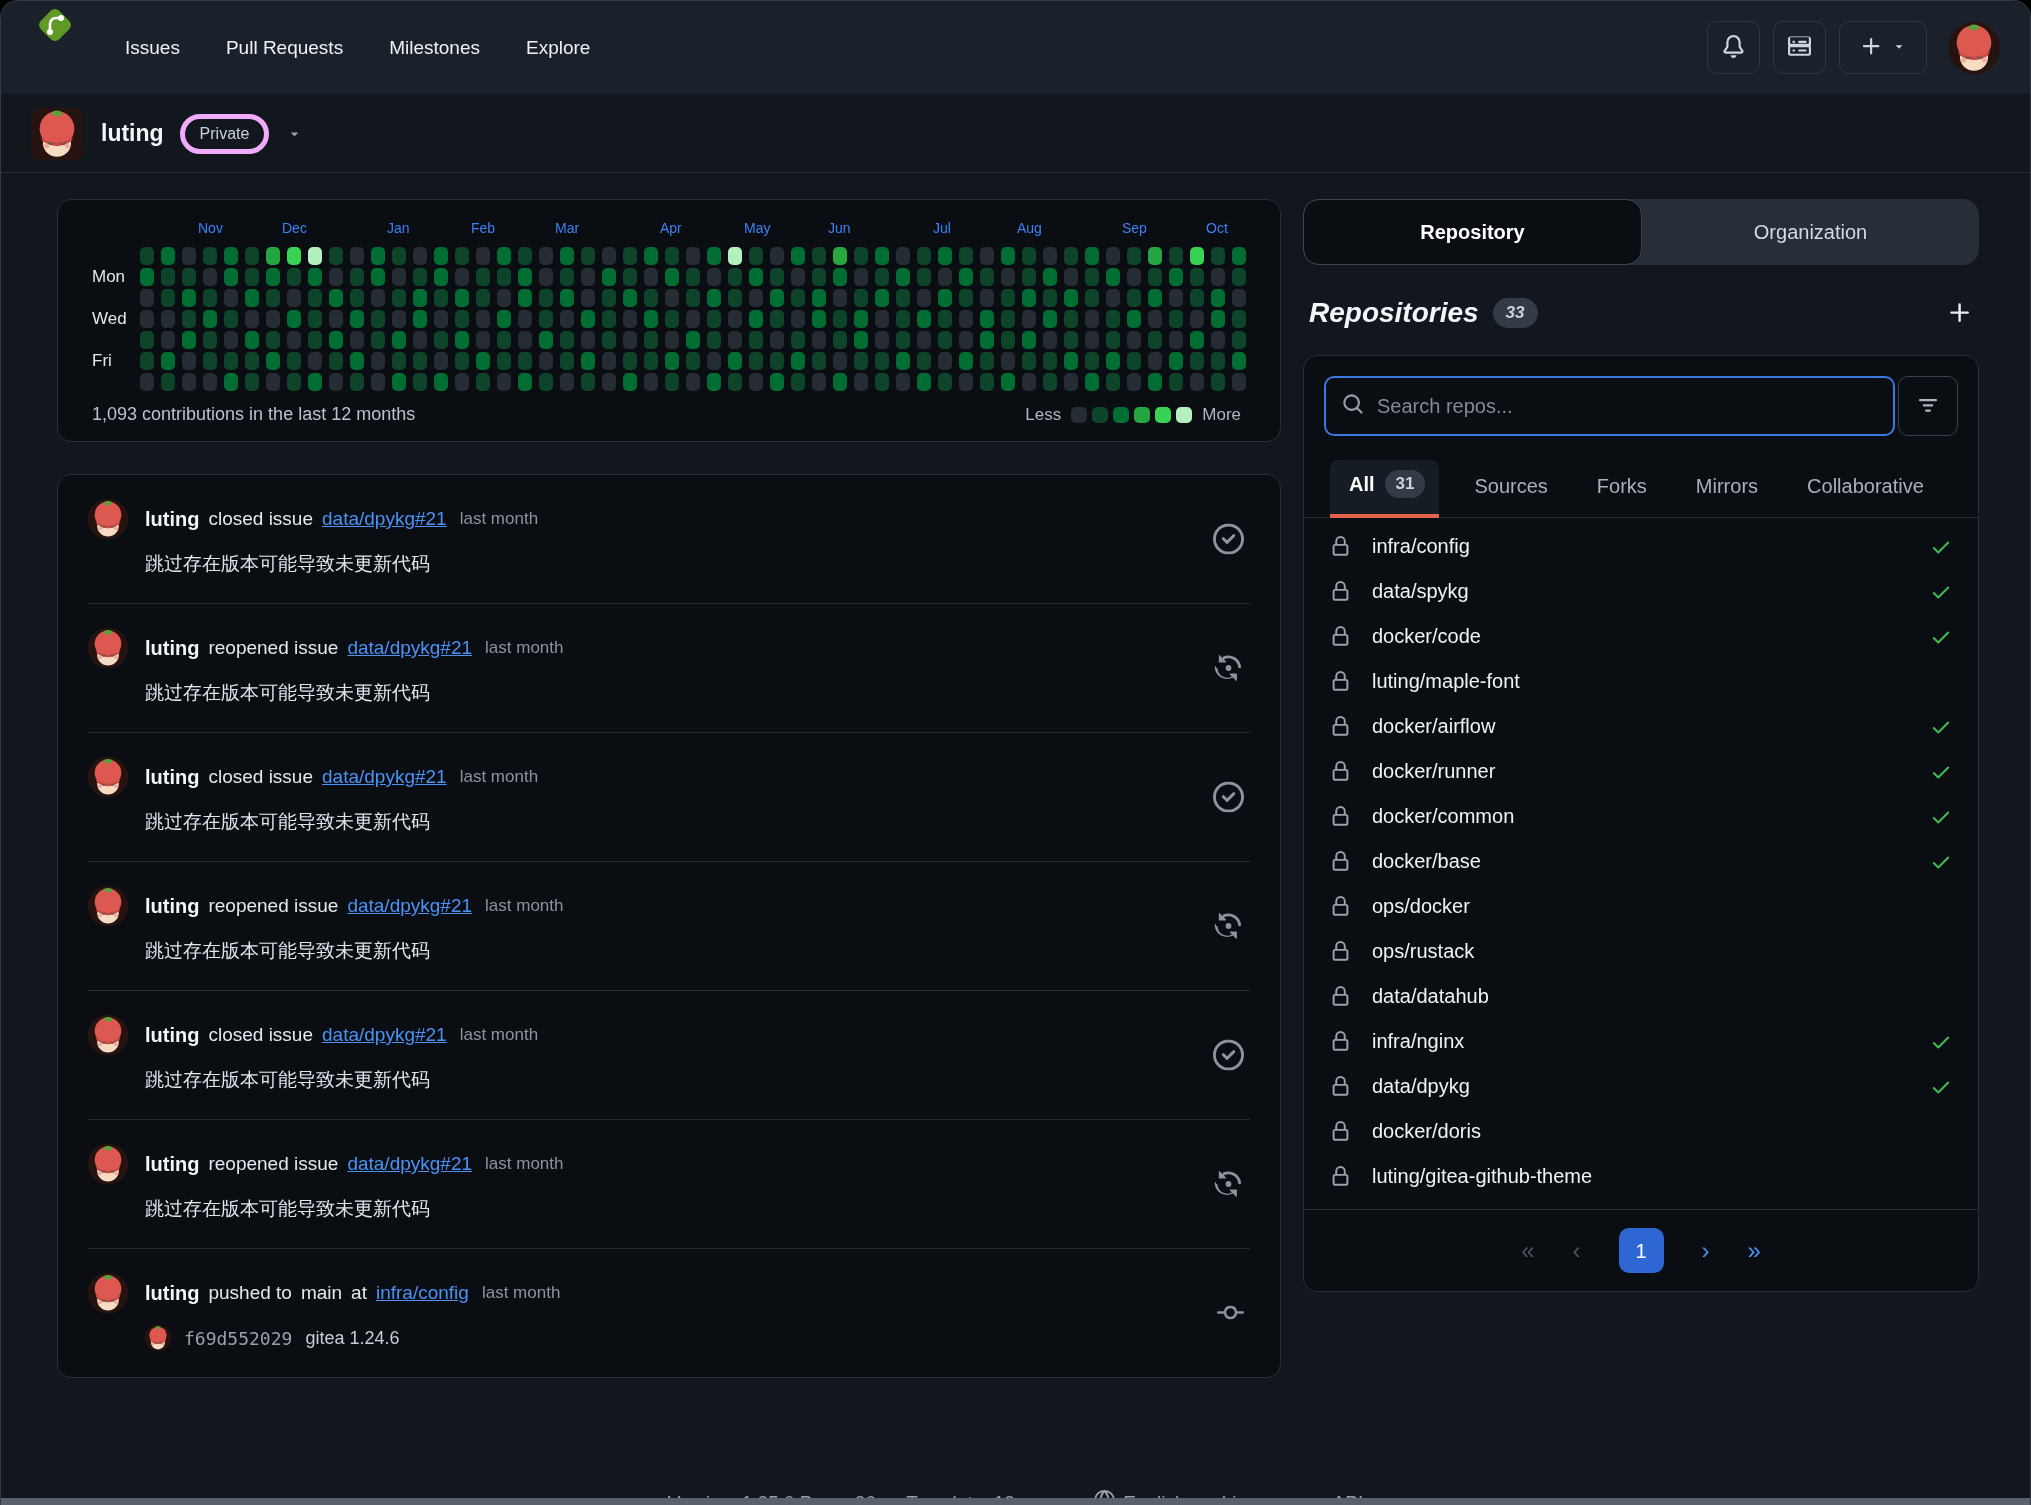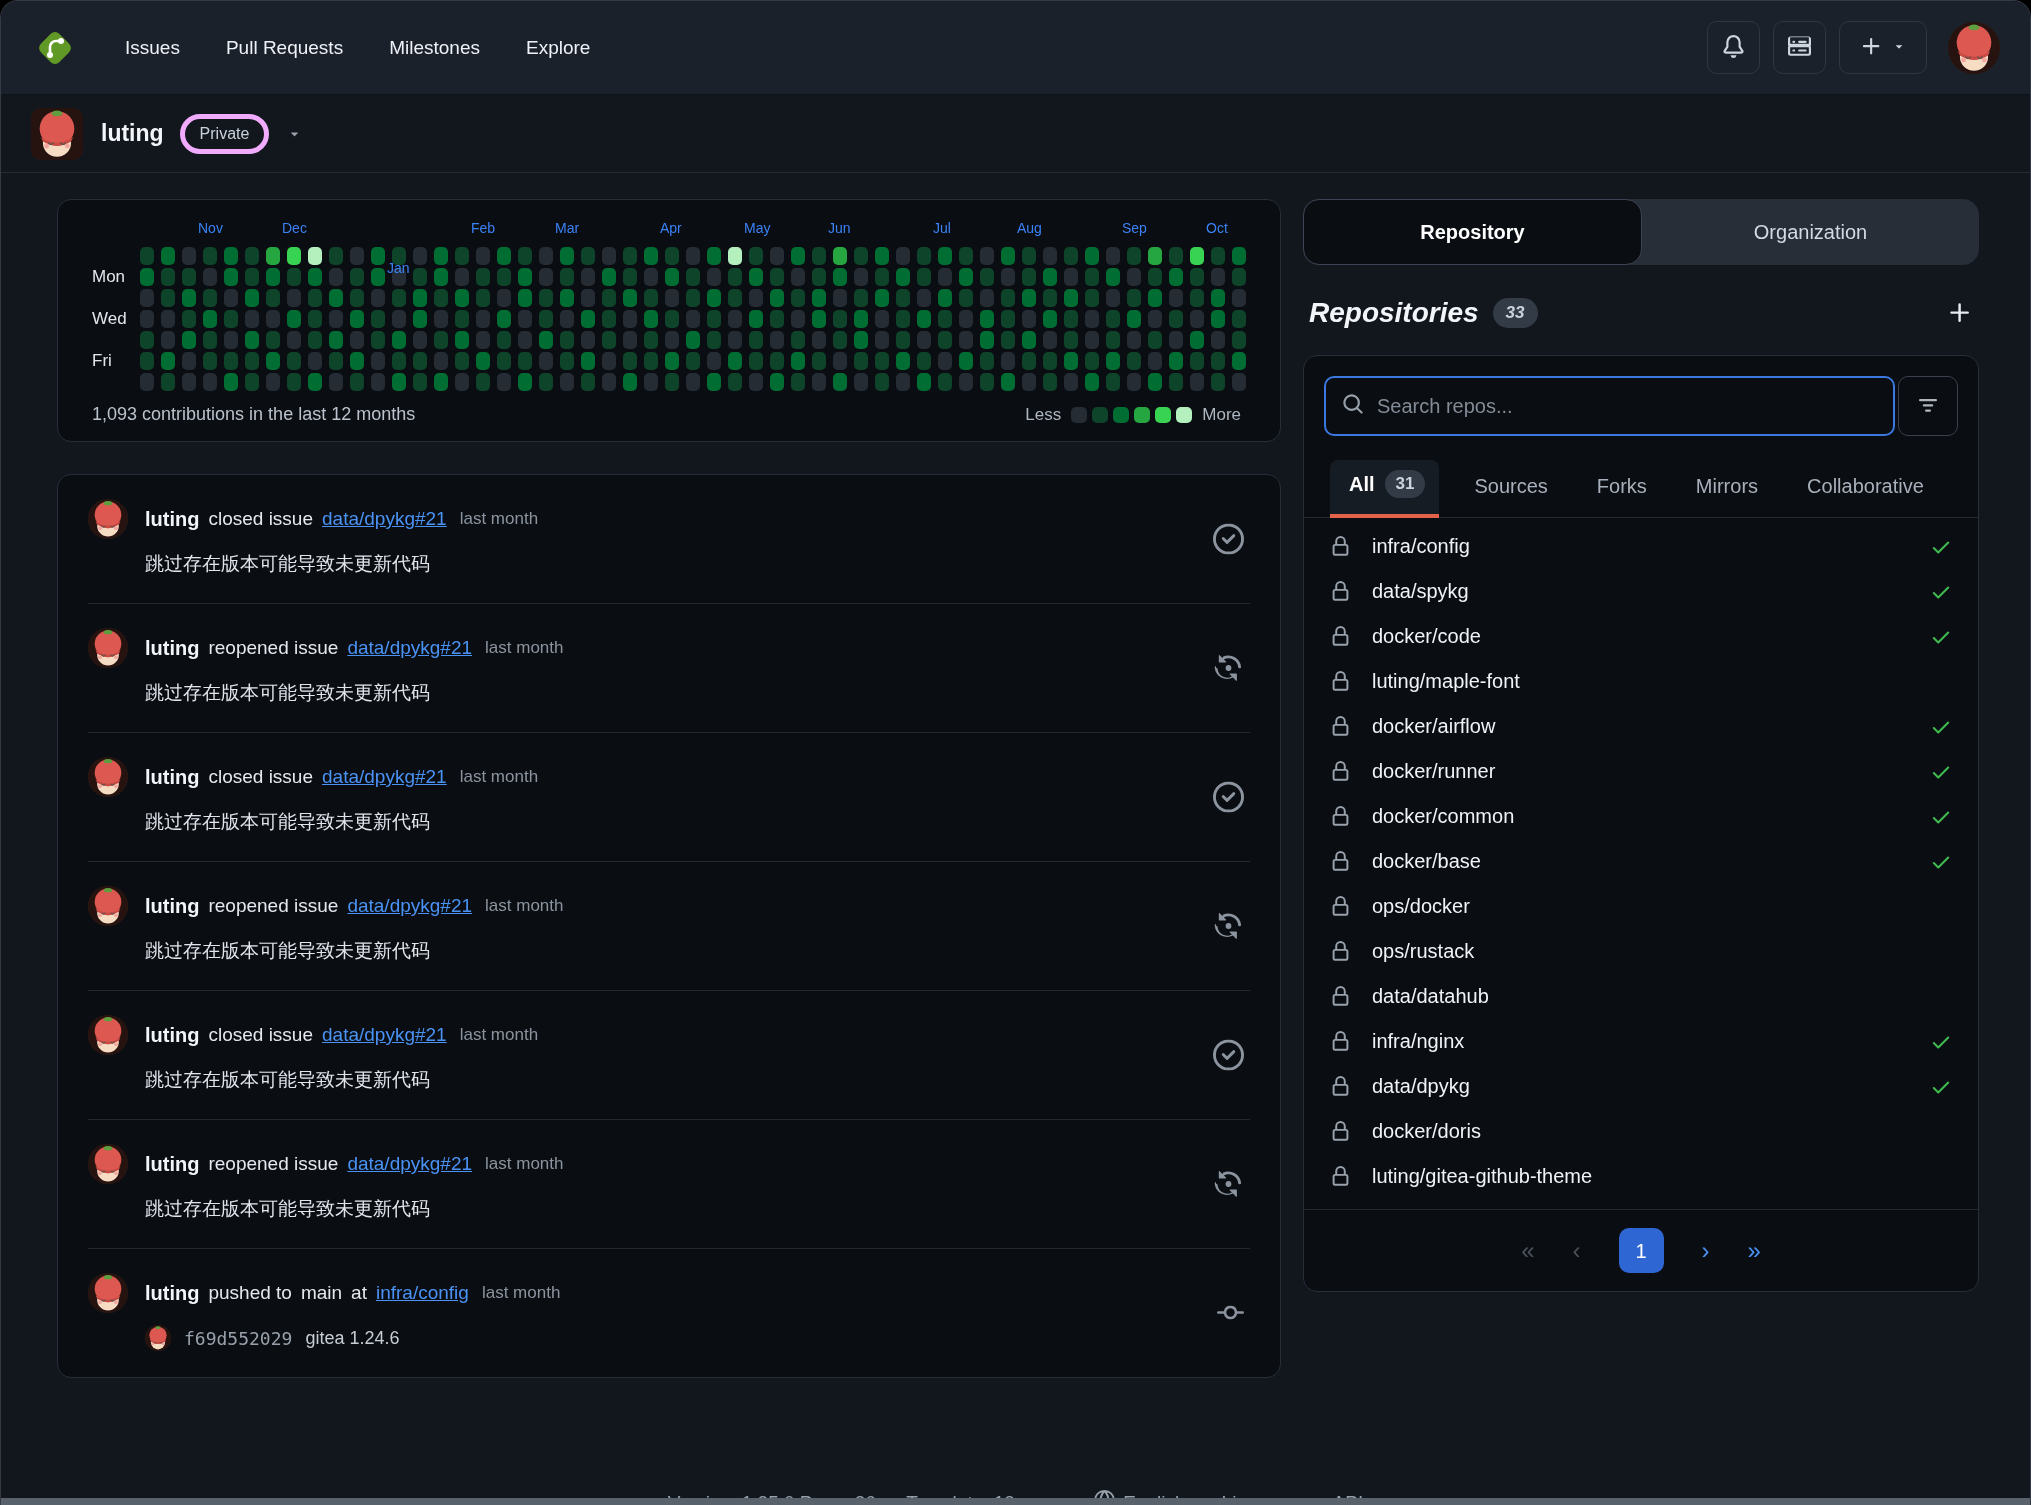--- a/index.html
+++ b/index.html
@@ -9,21 +9,21 @@
     font-family:"Liberation Sans","DejaVu Sans",sans-serif;
     color:#eceff4;
   }
   .window {
     position:relative; width:2031px; height:1505px;
     background:#12161d; border-radius:18px 18px 0 0; overflow:hidden;
     border:1px solid #343b45; border-bottom:none;
   }
   
   .navbar {
-    height:94px; background:#1b212b; display:flex; align-items:center;
+    height:94px; background:#1b212b; display:flex; 
     padding:0 30px; border-bottom:1px solid #10141a;
   }
   .logo { width:48px; height:48px; margin-right:46px; flex:0 0 auto; }
   .nav-links { display:flex; align-items:center; gap:46px; }
   .nav-link { font-size:19px; color:#eef1f6; text-decoration:none; cursor:pointer; }
   .nav-right { margin-left:auto; display:flex; align-items:center; gap:13px; }
   .icon-btn {
     width:53px; height:53px; border:1px solid #2e3643; border-radius:10px;
     background:transparent; color:#cdd5de; display:flex; align-items:center;
     justify-content:center; cursor:pointer;
@@ -251,21 +251,21 @@
   </div>
 
   <div class="main">
 
     <div class="col-left">
 
       <div class="card hm-card">
         <div class="hm-months" id="hm-months">
             <span style="left: 42px;">Nov</span>
             <span style="left: 126px;">Dec</span>
-            <span style="left: 231px; margin-top: 40px;">Jan</span>
+            <span style="left: 231px;">Jan</span>
             <span style="left: 315px;">Feb</span>
             <span style="left: 399px;">Mar</span>
             <span style="left: 504px;">Apr</span>
             <span style="left: 588px;">May</span>
             <span style="left: 672px;">Jun</span>
             <span style="left: 777px;">Jul</span>
             <span style="left: 861px;">Aug</span>
             <span style="left: 966px;">Sep</span>
             <span style="left: 1050px;">Oct</span>
           </div>

